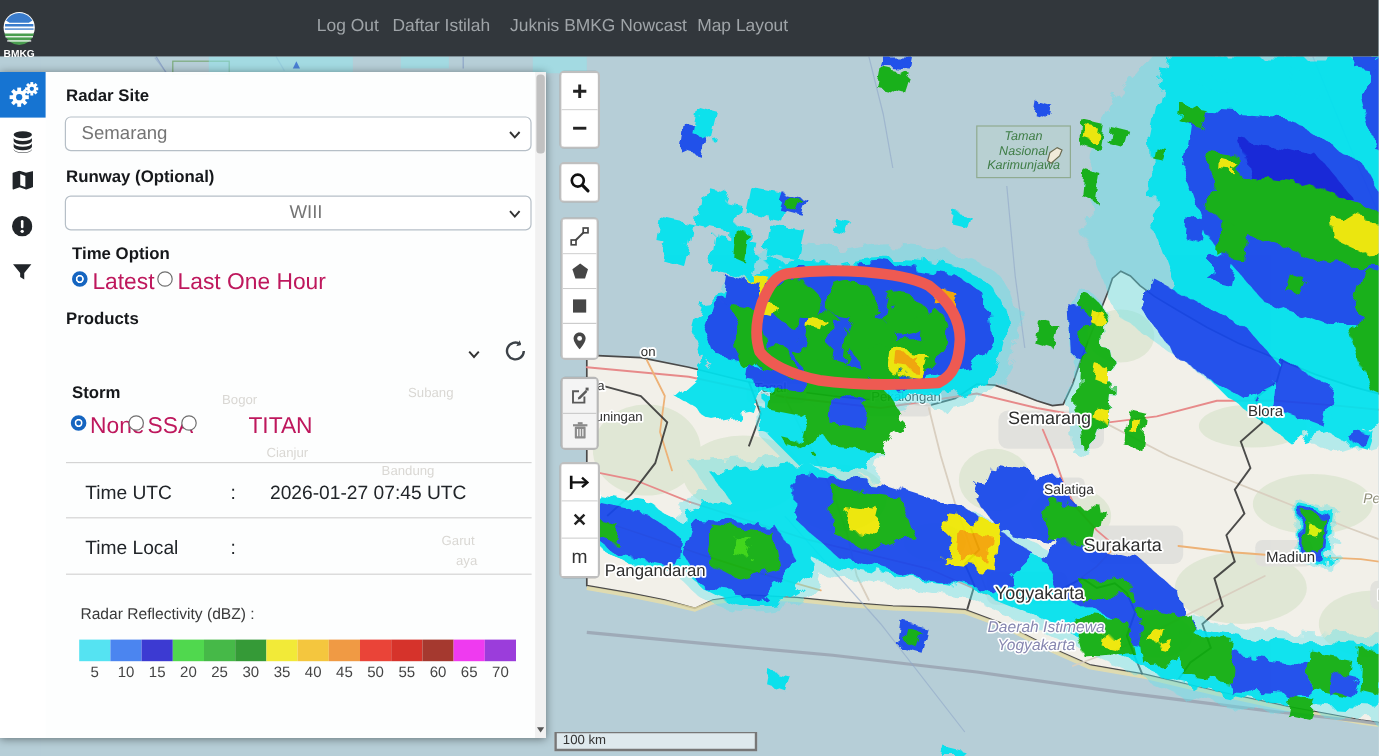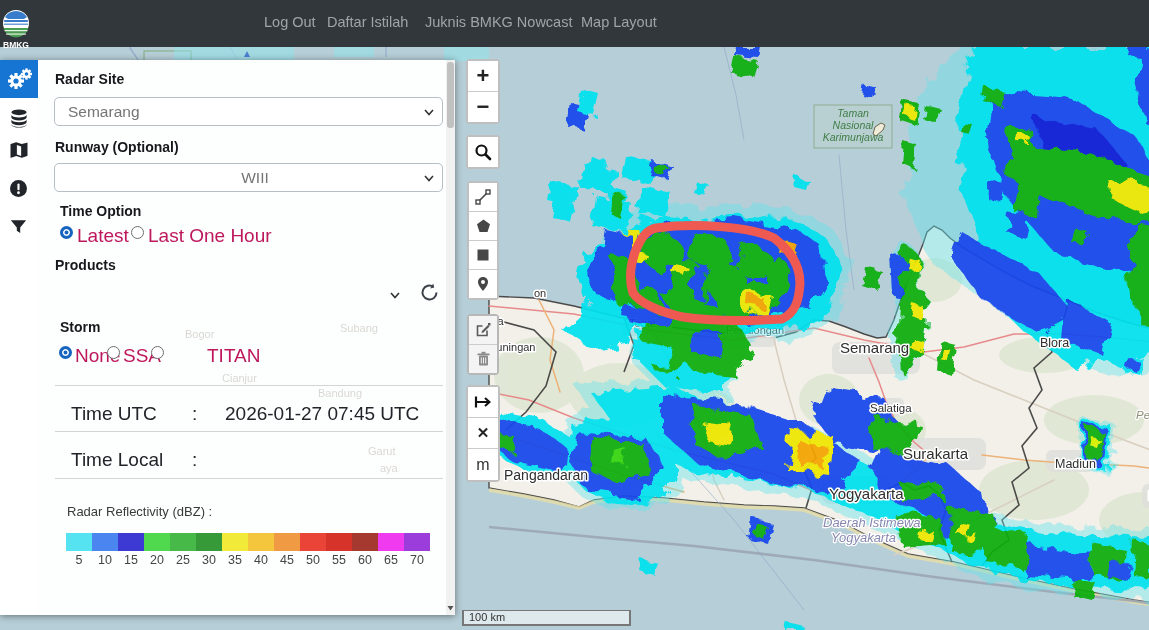--- a/index.html
+++ b/index.html
@@ -14,21 +14,21 @@
   #iconstrip{position:absolute;left:0;top:0;width:38px;height:555px;background:#fff;}
   #gearbox{position:absolute;left:0;top:0;width:38px;height:38px;background:#1674d2;}
   .lbl{position:absolute;font-size:14px;font-weight:bold;color:#16181b;}
   .sel{position:absolute;background:#fff;border:1px solid #b6bfc7;border-radius:5px;color:#757575;font-size:15.5px;line-height:27px;padding-left:13px;}
   .chev{position:absolute;width:10px;height:10px;}
   .radio{position:absolute;width:13px;height:13px;border-radius:50%;box-sizing:border-box;}
   .radio.on{border:3.5px solid #1565c0;background:#1565c0;box-shadow:inset 0 0 0 1.5px #fff;}
   .radio.off{border:1.5px solid #6f6f6f;background:#fff;}
   .rtxt{position:absolute;font-size:19px;color:#be185d;}
   .hr{position:absolute;left:55px;width:388px;height:1px;background:#d4d4d4;}
-  .trow{position:absolute;font-size:19px;color:#212529;}
+  .trow{position:absolute;font-size:16px;color:#212529;}
   .faint{position:absolute;color:rgba(125,115,100,0.28);font-size:11px;}
   
   #sbtrack{position:absolute;left:446px;top:0;width:9px;height:555px;background:#f1f1f1;}
   #sbthumb{position:absolute;left:447px;top:2px;width:7px;height:66px;background:#c1c1c1;border-radius:3px;}
   
   #cbar{position:absolute;left:66px;top:473px;height:18px;display:flex;}
   #cbar div{width:26px;height:18px;}
   #cnums{position:absolute;left:66px;top:493px;display:flex;font-size:12.5px;color:#444;}
   #cnums div{width:26px;text-align:center;}
   

